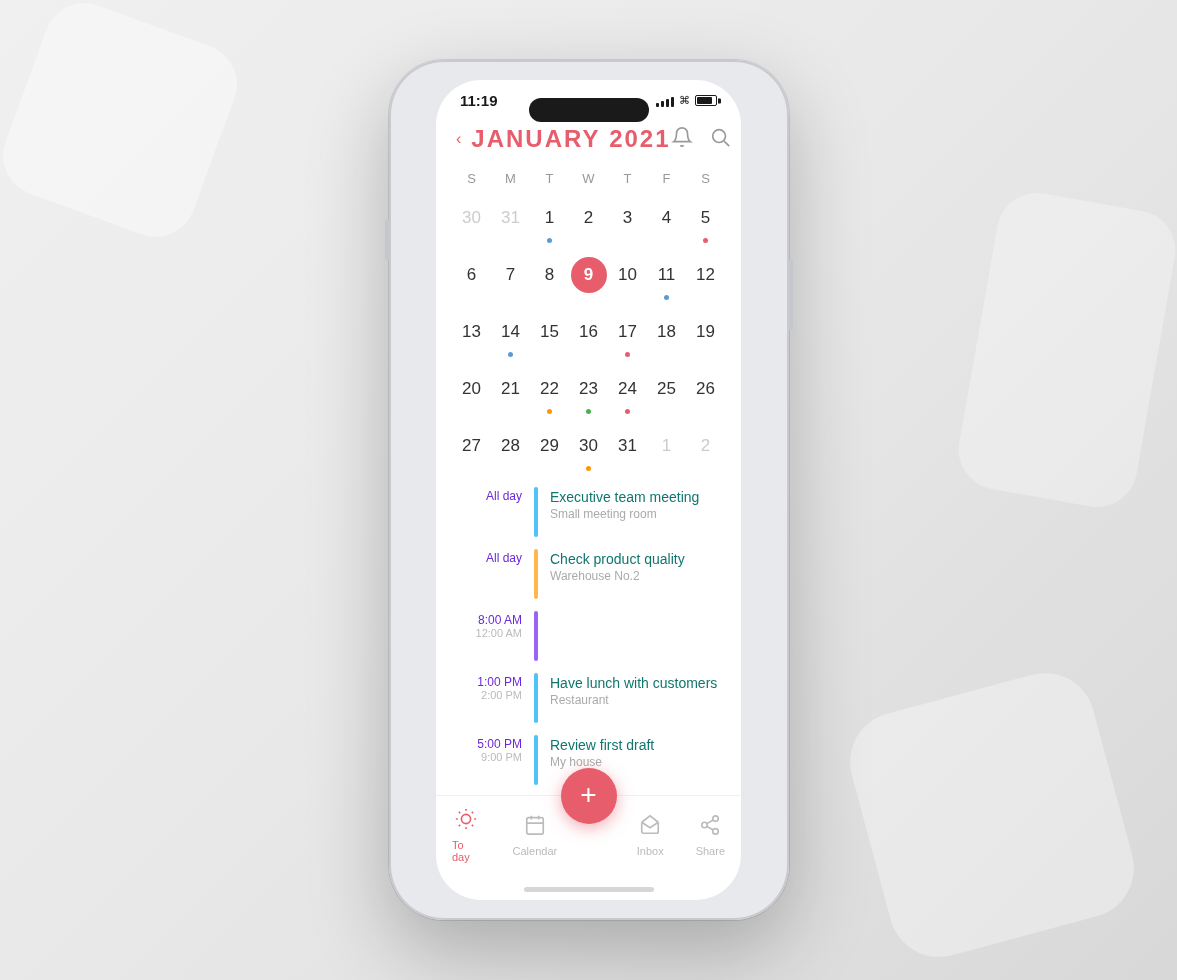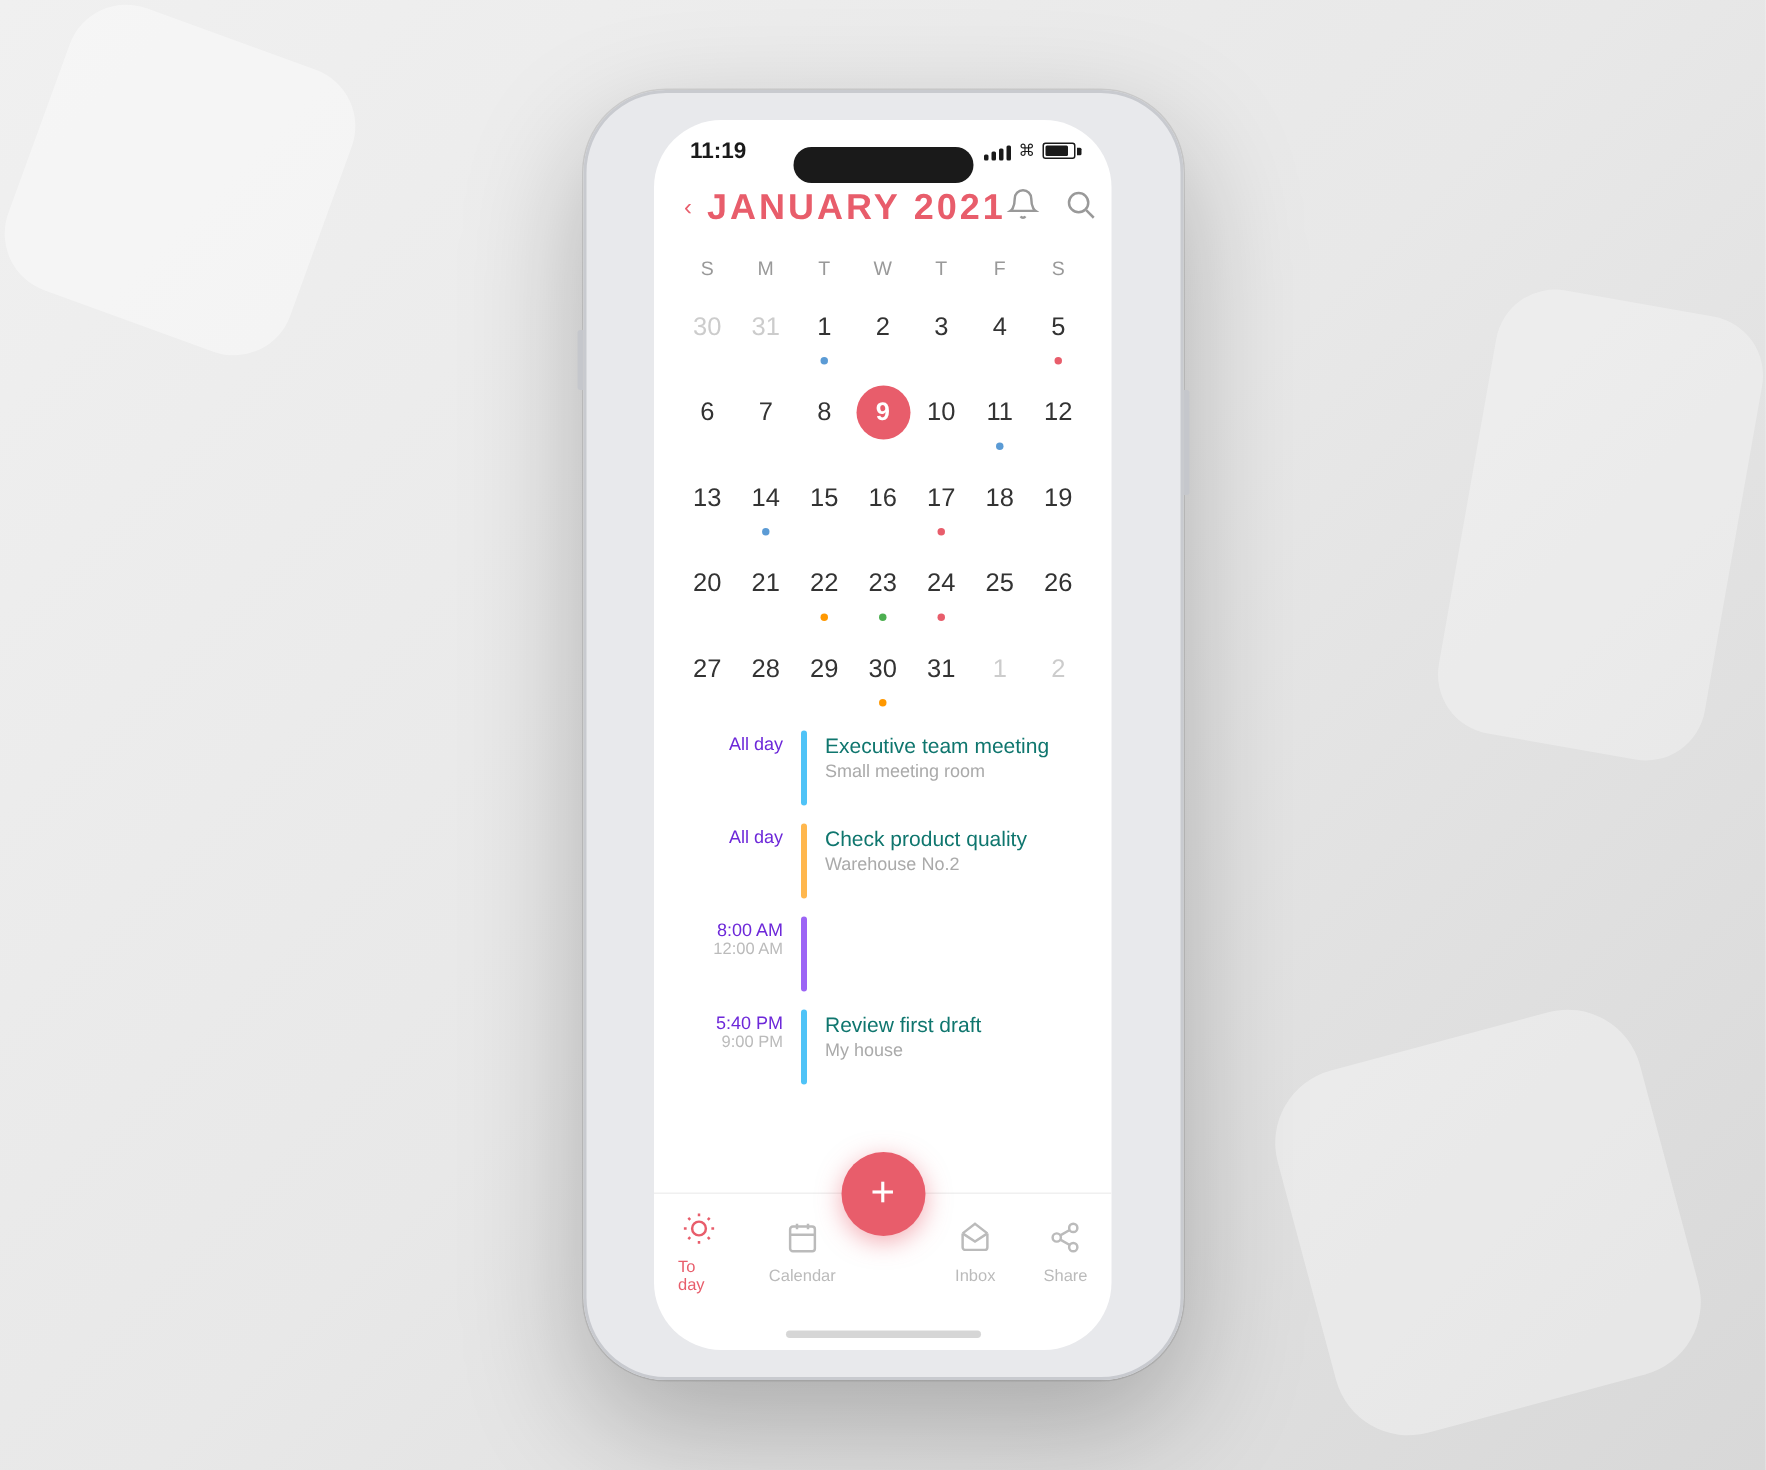--- a/index.html
+++ b/index.html
@@ -655,24 +655,35 @@
         </div>
 
         <div class="event-row">
           <div class="event-time">
             <span class="event-time-main">8:00 AM</span>
             <span class="event-time-end">12:00 AM</span>
           </div>
           <div class="event-bar" style="background:#9c64f5;"></div>
         </div>
 
-
         <div class="event-row">
           <div class="event-time">
-            <span class="event-time-main">5:40 PM</span>
+            <span class="event-time-main">1:00 PM</span>
+            <span class="event-time-end">2:00 PM</span>
+          </div>
+          <div class="event-bar" style="background:#4fc3f7;"></div>
+          <div class="event-details">
+            <div class="event-title">Have lunch with customers</div>
+            <div class="event-location">Restaurant</div>
+          </div>
+        </div>
+
+        <div class="event-row">
+          <div class="event-time">
+            <span class="event-time-main">5:00 PM</span>
             <span class="event-time-end">9:00 PM</span>
           </div>
           <div class="event-bar" style="background:#4fc3f7;"></div>
           <div class="event-details">
             <div class="event-title">Review first draft</div>
             <div class="event-location">My house</div>
           </div>
         </div>
       </div>
 

